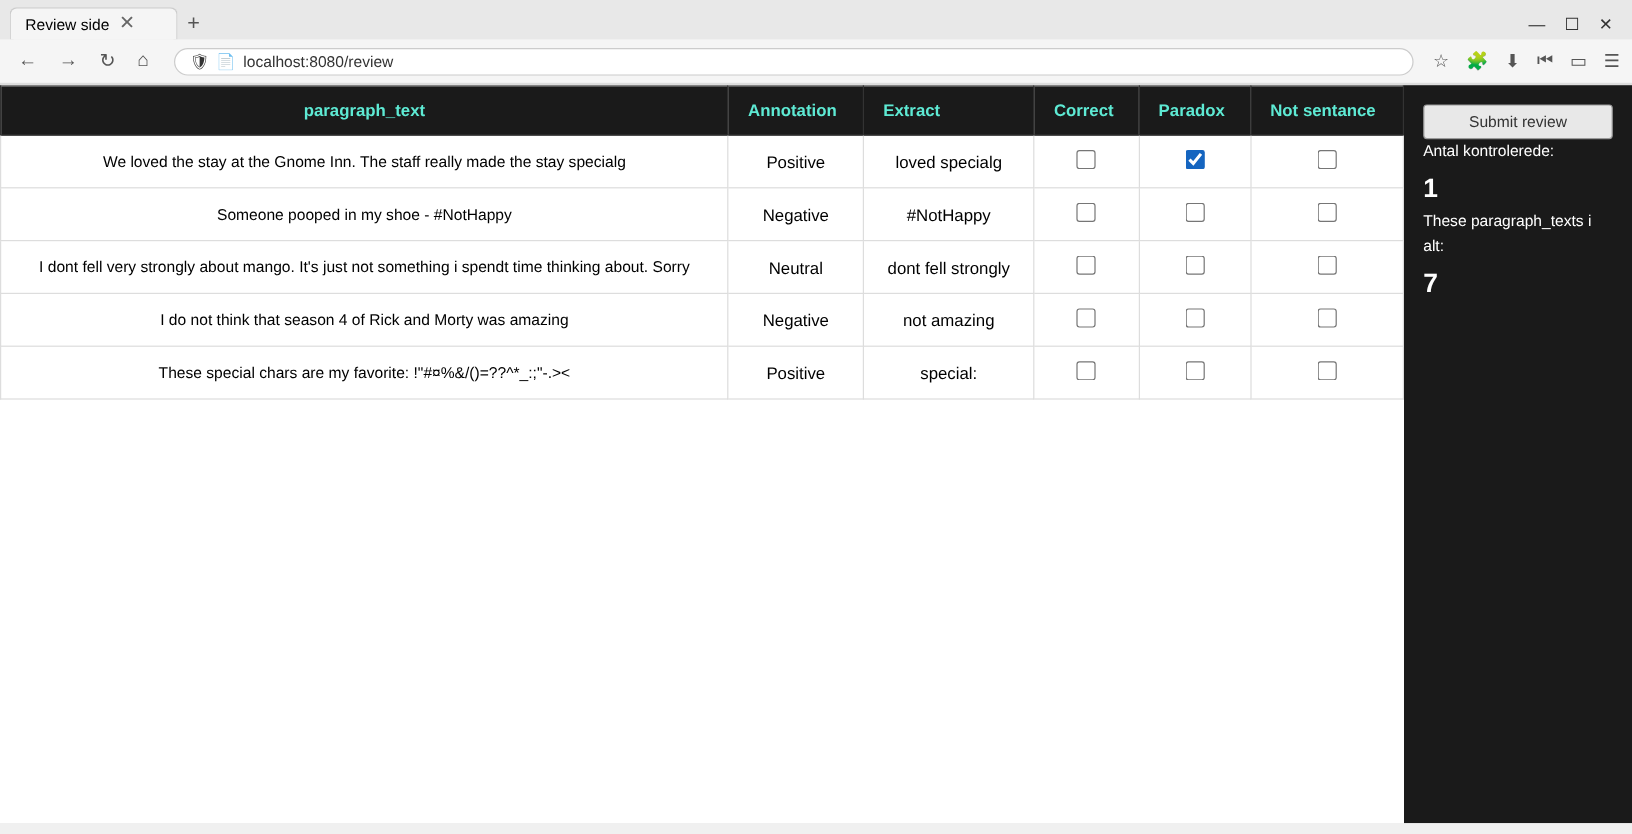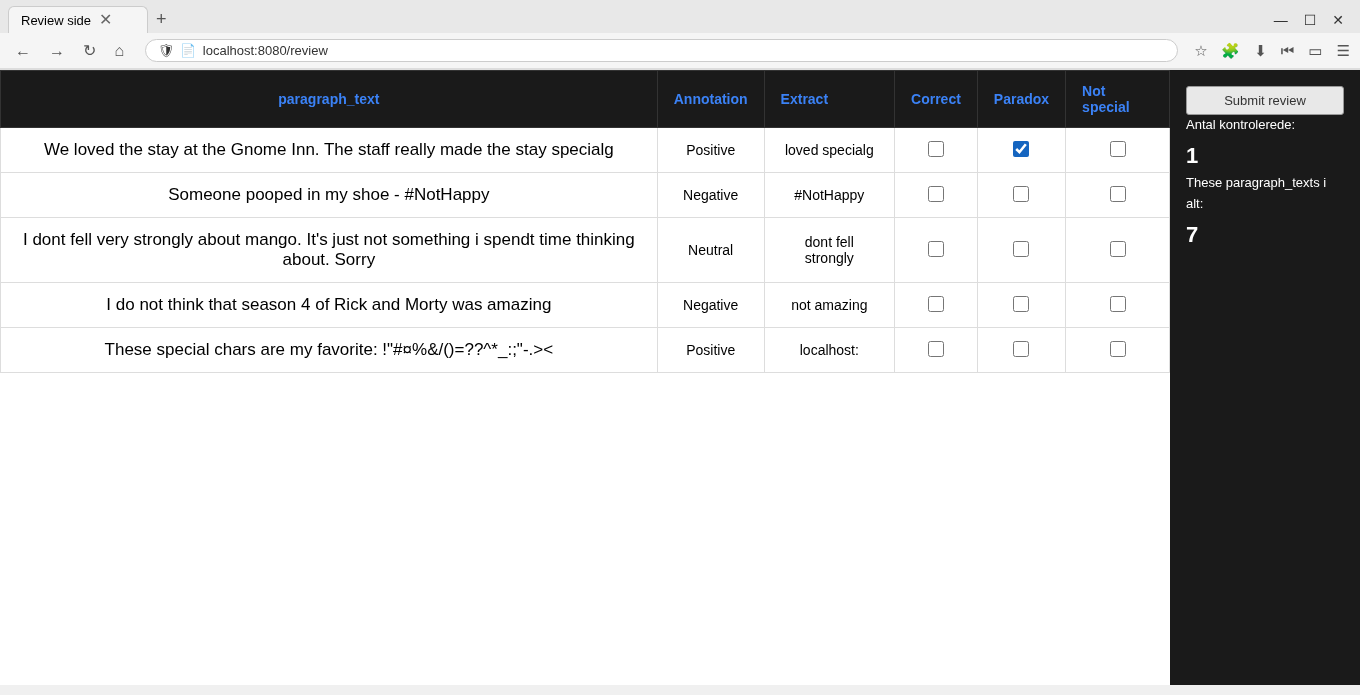--- a/index.html
+++ b/index.html
@@ -106,21 +106,21 @@
       background: white;
     }
 
     table {
       width: 100%;
       border-collapse: collapse;
     }
 
     thead tr {
       background: #1a1a1a;
-      color: #3b82f6;
+      color: #5eead4;
     }
 
     thead th {
       padding: 12px 16px;
       font-weight: bold;
       text-align: left;
       border: 1px solid #333;
     }
 
     thead th:first-child {
@@ -133,21 +133,21 @@
 
     tbody tr td {
       padding: 12px 16px;
       text-align: center;
       border: 1px solid #ddd;
       vertical-align: middle;
     }
 
     tbody tr td:first-child {
       text-align: center;
-      font-size: 17px;
+      font-size: 13px;
     }
 
     .checkbox-cell {
       text-align: center;
     }
 
     input[type="checkbox"] {
       width: 16px;
       height: 16px;
       cursor: pointer;
@@ -227,21 +227,21 @@
 <div class="main-content">
   <div class="table-container">
     <table>
       <thead>
         <tr>
           <th>paragraph_text</th>
           <th>Annotation</th>
           <th>Extract</th>
           <th>Correct</th>
           <th>Paradox</th>
-          <th>Not special</th>
+          <th>Not sentance</th>
         </tr>
       </thead>
       <tbody id="table-body">
 
       <tr>
             <td>We loved the stay at the Gnome Inn. The staff really made the stay specialg</td>
             <td>Positive</td>
             <td>loved specialg</td>
             <td class="checkbox-cell"><input type="checkbox" style=""></td>
             <td class="checkbox-cell"><input type="checkbox" checked="" style=""></td>
@@ -267,21 +267,21 @@
             <td>I do not think that season 4 of Rick and Morty was amazing</td>
             <td>Negative</td>
             <td>not amazing</td>
             <td class="checkbox-cell"><input type="checkbox" style=""></td>
             <td class="checkbox-cell"><input type="checkbox" style=""></td>
             <td class="checkbox-cell"><input type="checkbox" style=""></td>
           </tr>
           <tr>
             <td>These special chars are my favorite: !"#¤%&amp;/()=??^*_:;"-.&gt;&lt;</td>
             <td>Positive</td>
-            <td>localhost:</td>
+            <td>special:</td>
             <td class="checkbox-cell"><input type="checkbox" style=""></td>
             <td class="checkbox-cell"><input type="checkbox" style=""></td>
             <td class="checkbox-cell"><input type="checkbox" style=""></td>
           </tr>
         </tbody>
     </table>
   </div>
 
   <div class="sidebar">
     <button class="submit-btn">Submit review</button>

